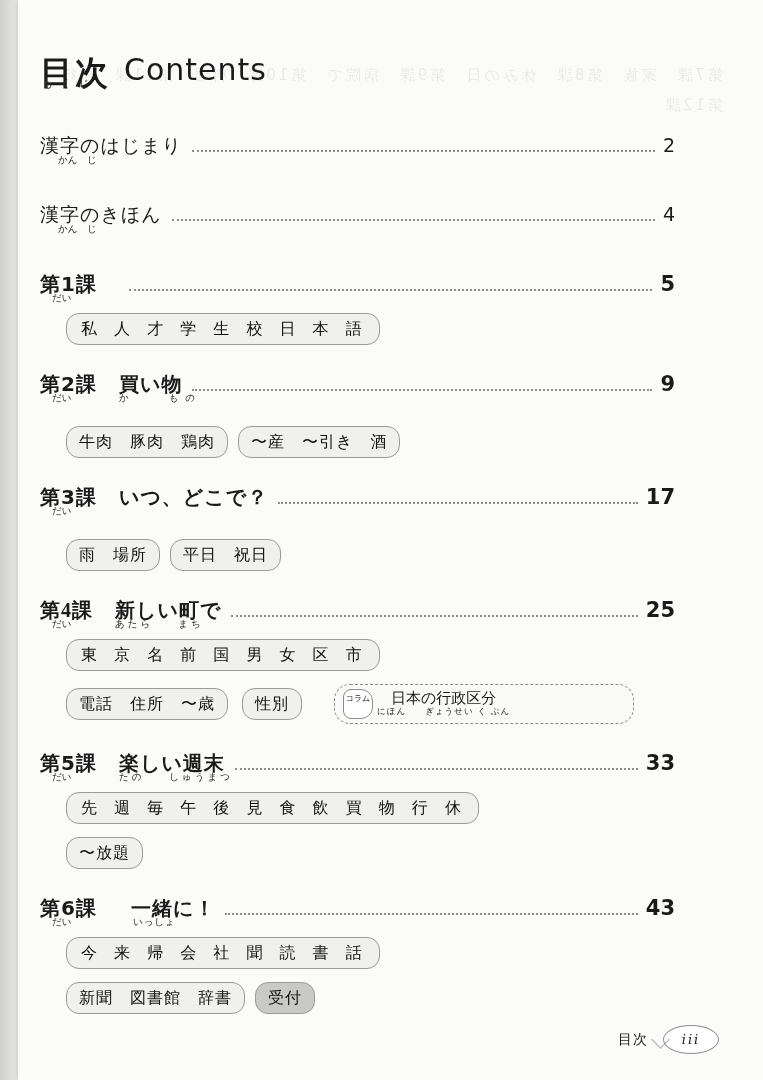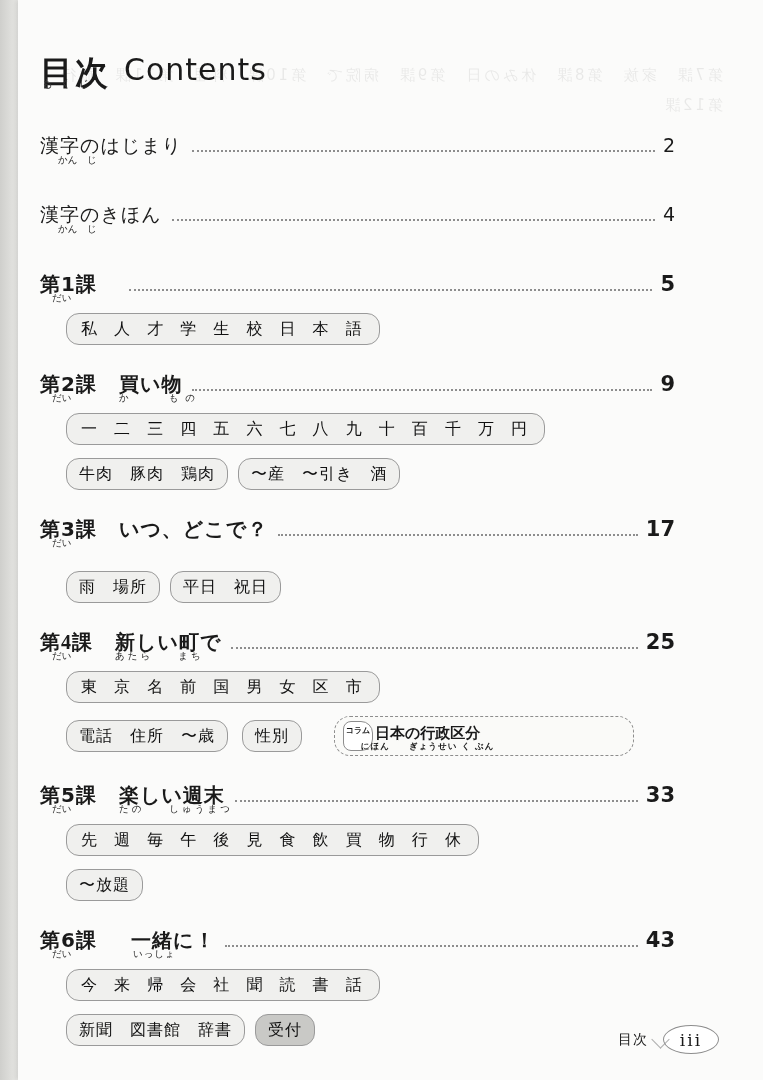--- a/index.html
+++ b/index.html
@@ -157,29 +157,28 @@
     background: #c9c9c6;
     border-color: #9a9a9a;
   }
   .group-gap { height: 9px; }
   .entry-block { margin-bottom: 26px; }
 
   
   .note-box {
     margin-left: 26px;
     display: flex;
-    align-items: flex-end;
-    gap: 2px;
+    align-items: flex-start;
+    gap: 18px;
     border: 1px dashed #8d8d8d;
     border-radius: 16px;
     padding: 4px 14px 4px 8px;
     background: #fafaf8;
     width: 480px;
     box-sizing: border-box;
-    font-weight: bold;
   }
   .note-badge {
     width: 30px;
     height: 30px;
     border: 1px solid #8d8d8d;
     border-radius: 8px 12px 12px 8px;
     font-size: 8px;
     line-height: 9px;
     text-align: center;
     padding-top: 4px;
@@ -219,21 +218,22 @@
     padding-right: 44px;
     box-sizing: border-box;
     gap: 6px;
   }
   .footer-label { font-size: 14px; letter-spacing: 1px; }
   .footer-bubble {
     width: 54px;
     height: 27px;
     border: 1px solid #8d8d8d;
     border-radius: 50%;
-    font-size: 17px;
+    font-size: 13px;
+    font-style: italic;
     font-family: "DejaVu Serif", "Liberation Serif", serif;
     display: flex;
     align-items: center;
     justify-content: center;
     letter-spacing: 2px;
     background: #fff;
   }
   .footer-tick {
     width: 12px;
     height: 12px;
@@ -310,23 +310,20 @@
     </div>
 
     <div class="entry-block">
       <div class="entry chapter">
         <div class="label">
           <span class="rb" style="margin-right:22px;"><span>第2課</span><span class="rt" style="left:12px;transform:none;">だい</span></span><span class="rb"><span>買い物</span><span class="rt" style="left:0;transform:none;letter-spacing:7px;">か　　もの</span></span>
         </div>
         <div class="dots"></div>
         <div class="pagenum">9</div>
       </div>
-      <div class="chips-row">
-        <span class="chip">一 二 三 四 五 六 七 八 九 十 百 千 万 円</span>
-      </div>
       <div class="group-gap"></div>
       <div class="chips-row">
         <span class="chip word">牛肉　豚肉　鶏肉</span>
         <span class="chip word">〜産　〜引き　酒</span>
       </div>
     </div>
 
     <div class="entry-block">
       <div class="entry chapter">
         <div class="label">

